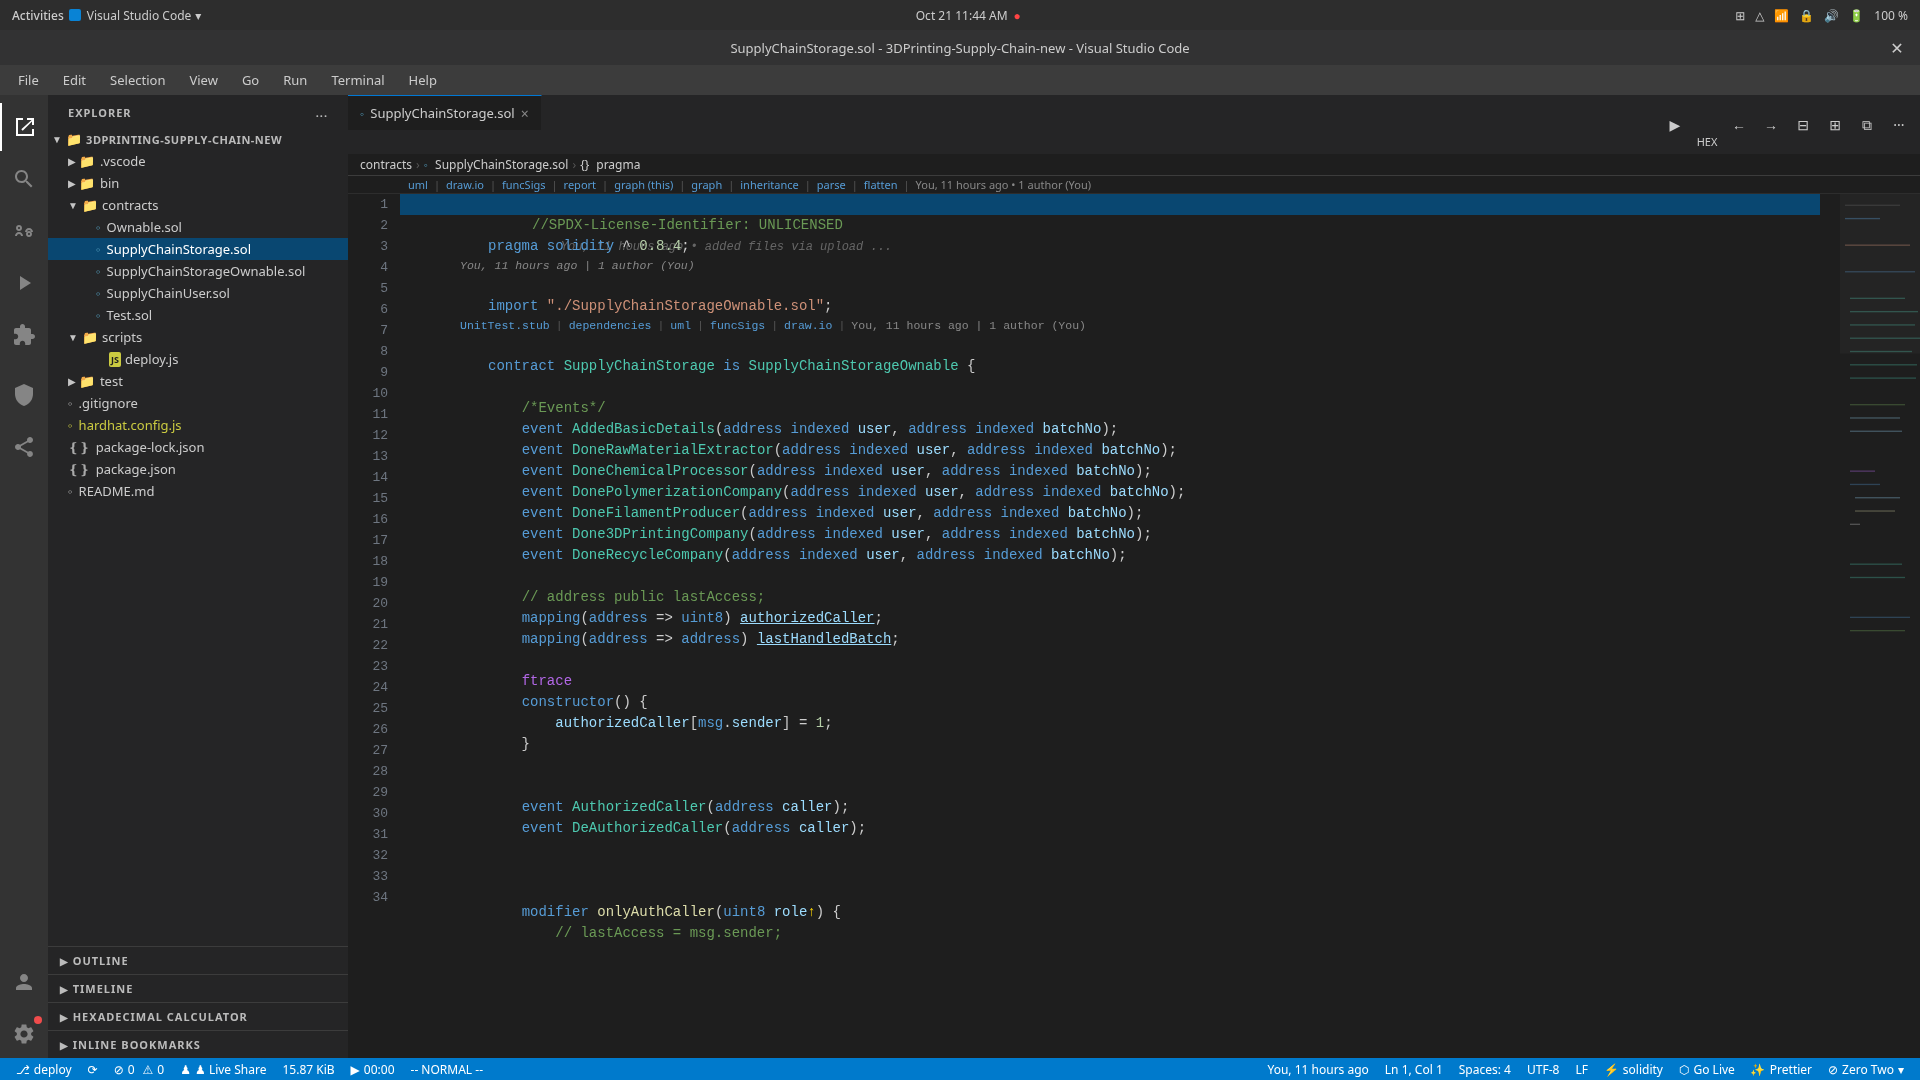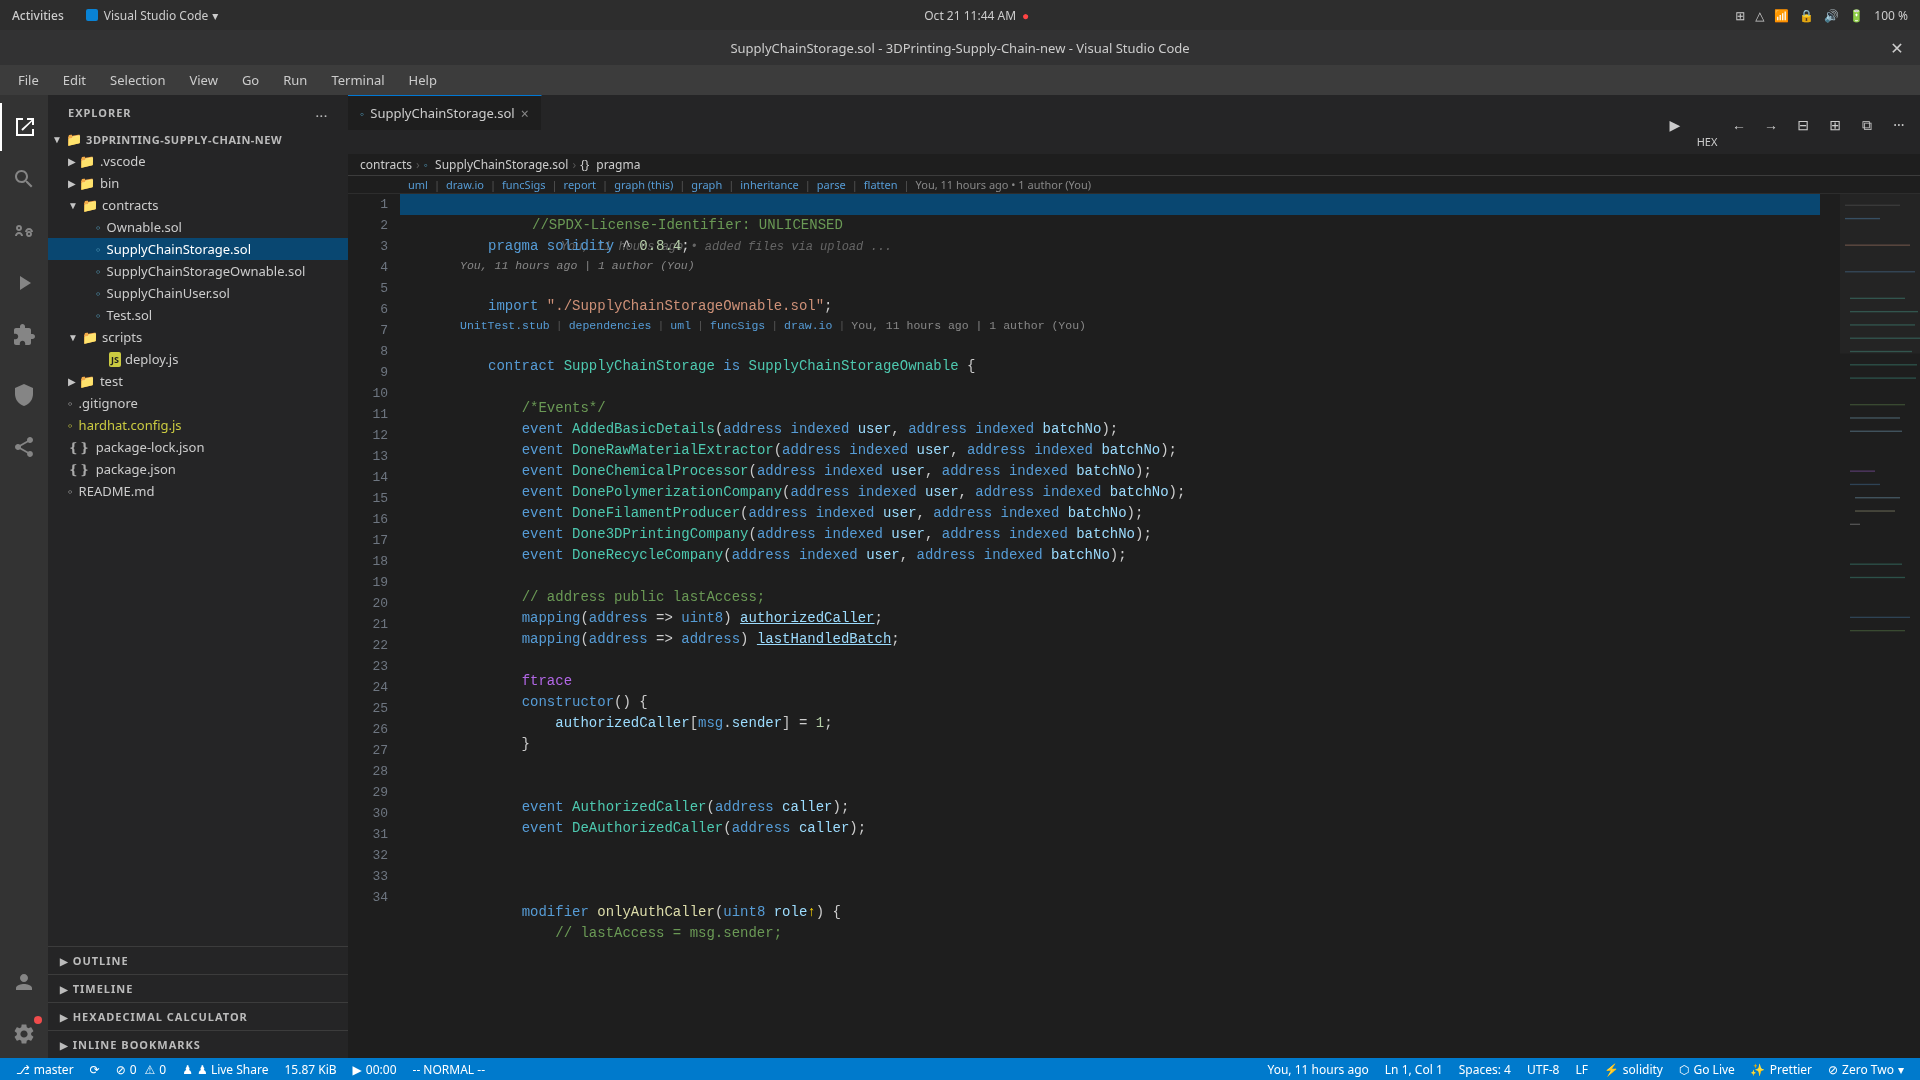--- a/index.html
+++ b/index.html
@@ -17,21 +17,21 @@
     .system-bar {
       height: 30px;
       background: #2d2d2d;
       display: flex;
       align-items: center;
       justify-content: space-between;
       padding: 0 12px;
       font-size: 12px;
       color: #ccc;
     }
-    .system-bar-left { display: flex; align-items: flex-end; gap: 20px; }
+    .system-bar-left { display: flex; align-items: flex-end; gap: 3px; }
     .system-bar-center { display: flex; align-items: center; gap: 6px; }
     .system-bar-right { display: flex; align-items: center; gap: 10px; }
 
     
     .title-bar {
       height: 35px;
       background: #323233;
       display: flex;
       align-items: center;
       justify-content: center;
@@ -808,21 +808,21 @@
         </svg>
       </div>
     </div>
   </div>
 </div>
 
 <div class="status-bar">
   <div class="status-left">
     <div class="status-item">
       <span>⎇</span>
-      <span>master</span>
+      <span>deploy</span>
     </div>
     <div class="status-item">
       <span>⟳</span>
     </div>
     <div class="status-item">
       <span>⊘</span>
       <span>0</span>
       <span style="margin-left:4px;">⚠</span>
       <span>0</span>
     </div>

